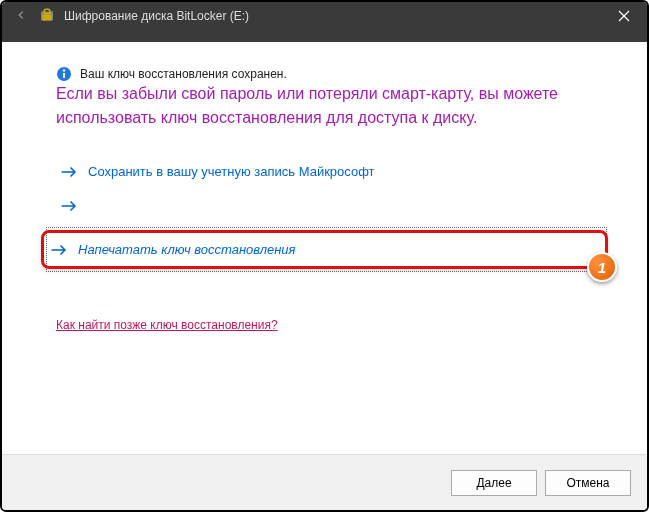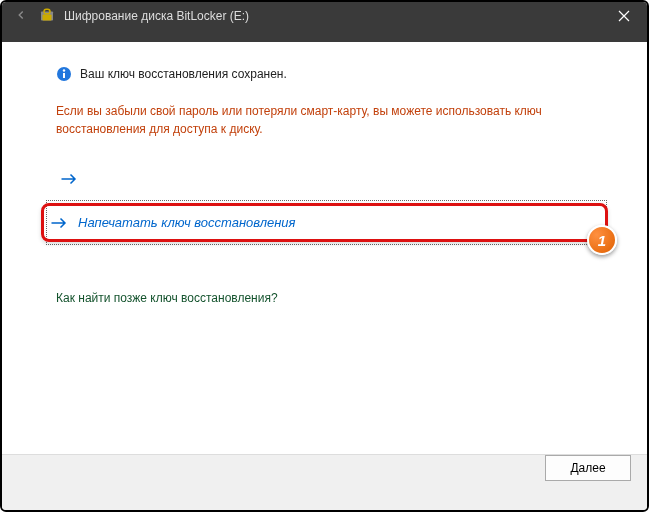--- a/index.html
+++ b/index.html
@@ -58,34 +58,34 @@
     .heading {
       color: #003399;
       font-size: 17px;
       font-weight: 400;
       margin-bottom: 20px;
     }
     .info-row {
       display: flex;
       align-items: center;
       gap: 8px;
-      margin-bottom: 20px;
+      margin-bottom: 0;
     }
     .info-icon {
       width: 16px;
       height: 16px;
       flex-shrink: 0;
     }
     .info-text {
       font-size: 12px;
       color: #222;
     }
     .body-text {
-      font-size: 12px;
-      color: #c2410c;
+      font-size: 16px;
+      color: #a21caf;
       line-height: 1.5;
       margin-bottom: 24px;
     }
     .option {
       display: flex;
       align-items: center;
       gap: 10px;
       padding: 10px 4px;
       color: #0066cc;
       font-size: 13px;
@@ -124,36 +124,37 @@
       box-shadow: 0 2px 4px rgba(0,0,0,0.4);
       display: flex;
       align-items: center;
       justify-content: center;
       color: #fff;
       font-weight: bold;
       font-size: 15px;
       z-index: 10;
     }
     .help-link {
-      color: #14532d;
+      color: #be185d;
+      text-decoration: underline;
       font-size: 12px;
       margin-top: 46px;
       display: inline-block;
       cursor: pointer;
     }
     .footer {
       position: absolute;
       bottom: 0;
       left: 0;
       right: 0;
       height: 56px;
       background: #f0f0f0;
       border-top: 1px solid #ddd;
       display: flex;
-      align-items: flex-start;
+      align-items: center;
       justify-content: flex-end;
       padding: 0 16px;
       gap: 8px;
     }
     .btn {
       min-width: 86px;
       height: 26px;
       background: #fdfdfd;
       border: 1px solid #aaa;
       font-size: 12px;
@@ -191,20 +192,26 @@
     <svg class="info-icon" viewBox="0 0 16 16">
       <circle cx="8" cy="8" r="7" fill="#2277dd"></circle>
       <rect x="7" y="7" width="2" height="5" fill="#fff"></rect>
       <circle cx="8" cy="4.5" r="1.2" fill="#fff"></circle>
     </svg>
     <span class="info-text">Ваш ключ восстановления сохранен.</span>
   </div>
 
   <p class="body-text">Если вы забыли свой пароль или потеряли смарт-карту, вы можете использовать ключ восстановления для доступа к диску.</p>
 
+  <div class="option">
+    <svg class="arrow-icon" viewBox="0 0 24 16">
+      <path d="M2 8 L20 8 M14 2 L20 8 L14 14" stroke="#0066cc" stroke-width="2" fill="none"></path>
+    </svg>
+    <span>Сохранить в вашу учетную запись Майкрософт</span>
+  </div>
 
   <div class="option">
     <svg class="arrow-icon" viewBox="0 0 24 16">
       <path d="M2 8 L20 8 M14 2 L20 8 L14 14" stroke="#0066cc" stroke-width="2" fill="none"></path>
     </svg>
   </div>
 
   <div class="dotted-container">
     <div class="option option-highlighted">
       <svg class="arrow-icon" viewBox="0 0 24 16">
@@ -213,13 +220,14 @@
       <span>Напечатать ключ восстановления</span>
       <div class="callout-badge">1</div>
     </div>
   </div>
 
   <a class="help-link">Как найти позже ключ восстановления?</a>
 </div>
 
 <div class="footer">
   <button class="btn">Далее</button>
+  <button class="btn">Отмена</button>
 </div>
 
 </body></html>

